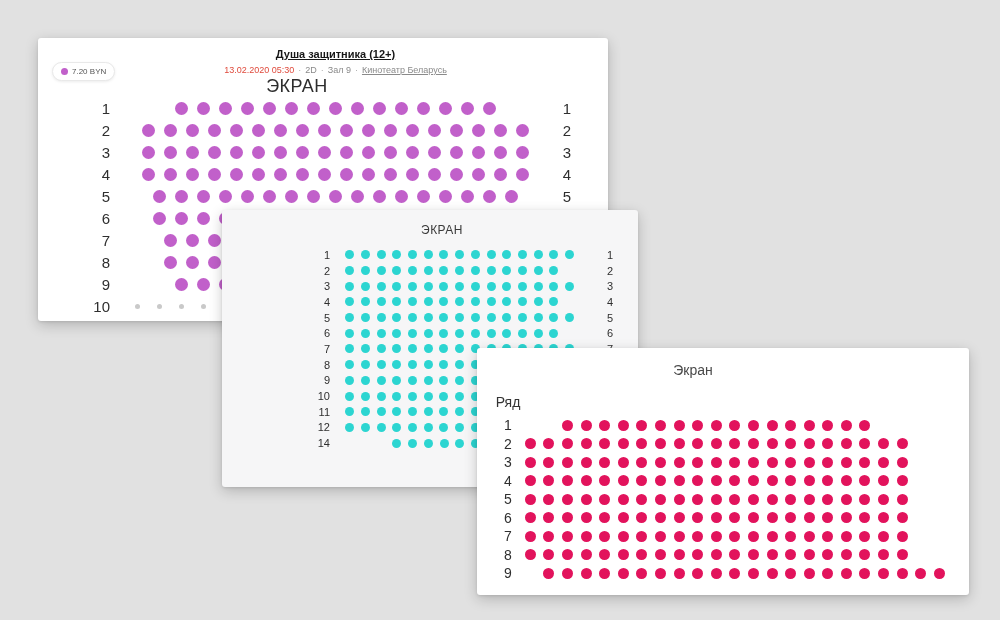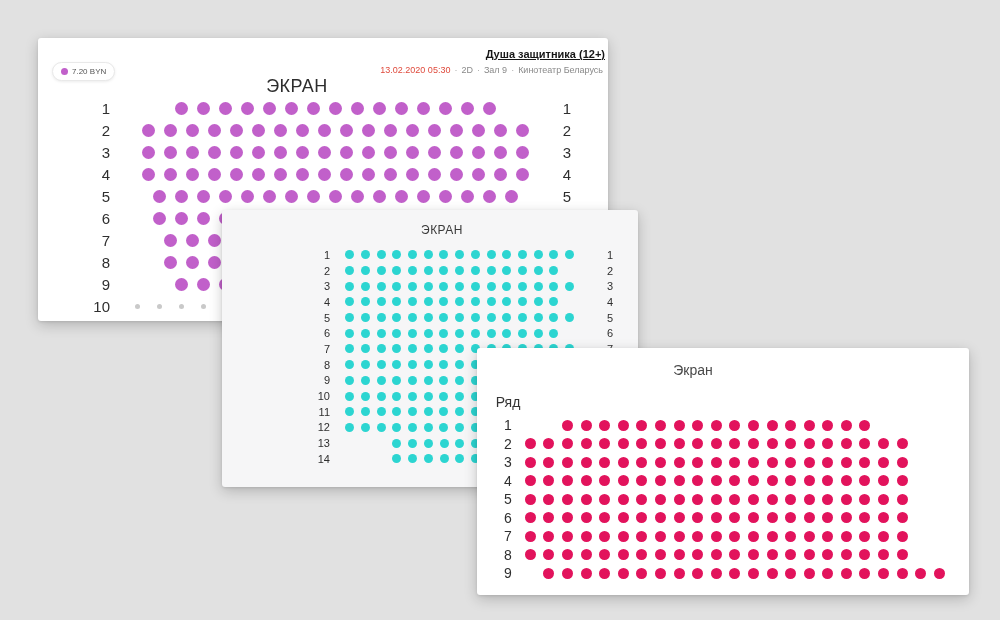--- a/index.html
+++ b/index.html
@@ -10,27 +10,27 @@
   }
   .card{
     position:absolute;background:#fff;border-radius:3px;
     box-shadow:0 4px 14px rgba(0,0,0,.20), 0 1px 3px rgba(0,0,0,.10);
   }
   #card-a{left:38px;top:38px;width:570px;height:283px;z-index:1}
   #card-b{left:222px;top:210px;width:416px;height:277px;z-index:2;background:#f6f6f7}
   #card-c{left:477px;top:348px;width:492px;height:247px;z-index:3}
 
   
-  #card-a .header{position:absolute;top:6px;left:28px;right:3px;text-align:right}
+  #card-a .header{position:absolute;top:6px;left:28px;right:3px;text-align:center}
   #card-a .movie-title{font-size:11px;font-weight:700;color:#161616;text-decoration:underline;display:inline-block}
   #card-a .showtime-line{margin-top:3px;font-size:9px;color:#8a8a8a}
   #card-a .showtime-line span{margin:0 2px}
   #card-a .showtime-line .dt{color:#df4a3c}
   #card-a .showtime-line .sep{color:#aaa}
-  #card-a .cinema-link{}
+  #card-a .cinema-link{text-decoration:underline}
   #card-a .price-badge{
     position:absolute;top:24px;left:14px;display:flex;align-items:center;
     background:#fff;border:1px solid #e9e9e9;border-radius:10px;
     padding:4px 8px;font-size:8px;color:#555;box-shadow:0 1px 3px rgba(0,0,0,.08)
   }
   #card-a .price-badge .dot{width:7px;height:7px;border-radius:50%;margin-right:4px;background:#c160ca}
 
   
   .screen-label{position:absolute;text-align:center;color:#2d2d2d}
   #card-a .screen-label{top:38px;left:0;right:52px;font-size:18px;letter-spacing:.5px}
@@ -1229,53 +1229,20 @@
           <span class="seat">
             <i></i>
           </span>
           <span class="seat">
             <i></i>
           </span>
         </div>
         <div class="row-num right">12</div>
       </div>
       <div class="seat-row">
-        <div class="row-num left">13</div>
-        <div class="dots">
-          <span class="seat" style="margin-left: 47.1px;">
-            <i></i>
-          </span>
-          <span class="seat">
-            <i></i>
-          </span>
-          <span class="seat">
-            <i></i>
-          </span>
-          <span class="seat">
-            <i></i>
-          </span>
-          <span class="seat">
-            <i></i>
-          </span>
-          <span class="seat">
-            <i></i>
-          </span>
-          <span class="seat">
-            <i></i>
-          </span>
-          <span class="seat">
-            <i></i>
-          </span>
-          <span class="seat">
-            <i></i>
-          </span>
-        </div>
-        <div class="row-num right">13</div>
-      </div>
-      <div class="seat-row">
         <div class="row-num left">14</div>
         <div class="dots">
           <span class="seat" style="margin-left: 47.1px;">
             <i></i>
           </span>
           <span class="seat">
             <i></i>
           </span>
           <span class="seat">
             <i></i>

